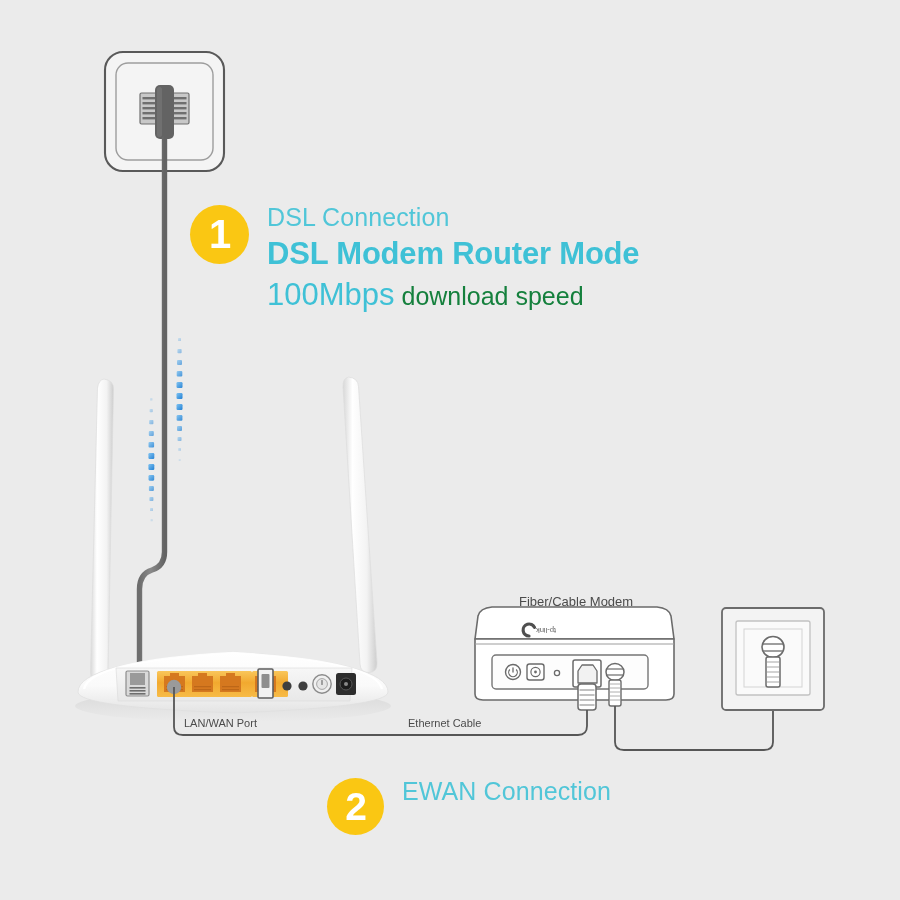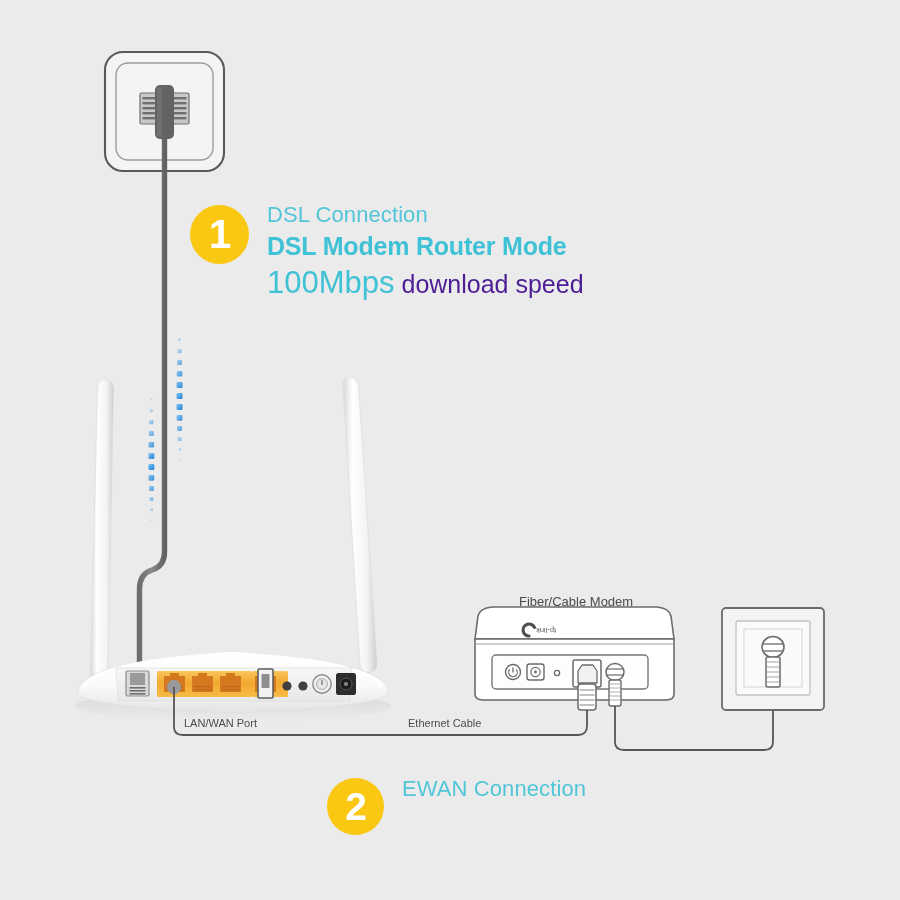--- a/index.html
+++ b/index.html
@@ -50,47 +50,47 @@
   }
   #callout-2 .badge { width: 57px; height: 57px; line-height: 57px; font-size: 39px; }
 
   .callout-text {
     margin-left: 18px;
     margin-top: -5px;
   }
   #callout-2 .callout-text { margin-top: -4px; text-align: right; }
 
   .line-sub {
-    font-size: 22px;
+    font-size: 25px;
     color: #51c6d8;
     line-height: 1.36;
     letter-spacing: 0.1px;
     white-space: nowrap;
   }
   .line-main {
-    font-size: 25px;
+    font-size: 31px;
     font-weight: bold;
     color: #3fc1d6;
     line-height: 1.32;
     letter-spacing: -0.2px;
     white-space: nowrap;
   }
   .line-speed {
     line-height: 1.3;
     white-space: nowrap;
     color: #51c6d8;
   }
   .line-speed .spd {
     font-size: 31px;
     font-weight: normal;
     color: #3fc1d6;
   }
   .line-speed .spd-sub {
     font-size: 25px;
-    color: #4c1d95;
+    color: #15803d;
   }
 
   
   .caption {
     position: absolute;
     font-size: 11px;
     color: #4b4b4b;
     white-space: nowrap;
   }
   #cap-lanwan  { left: 184px; top: 717px; }

